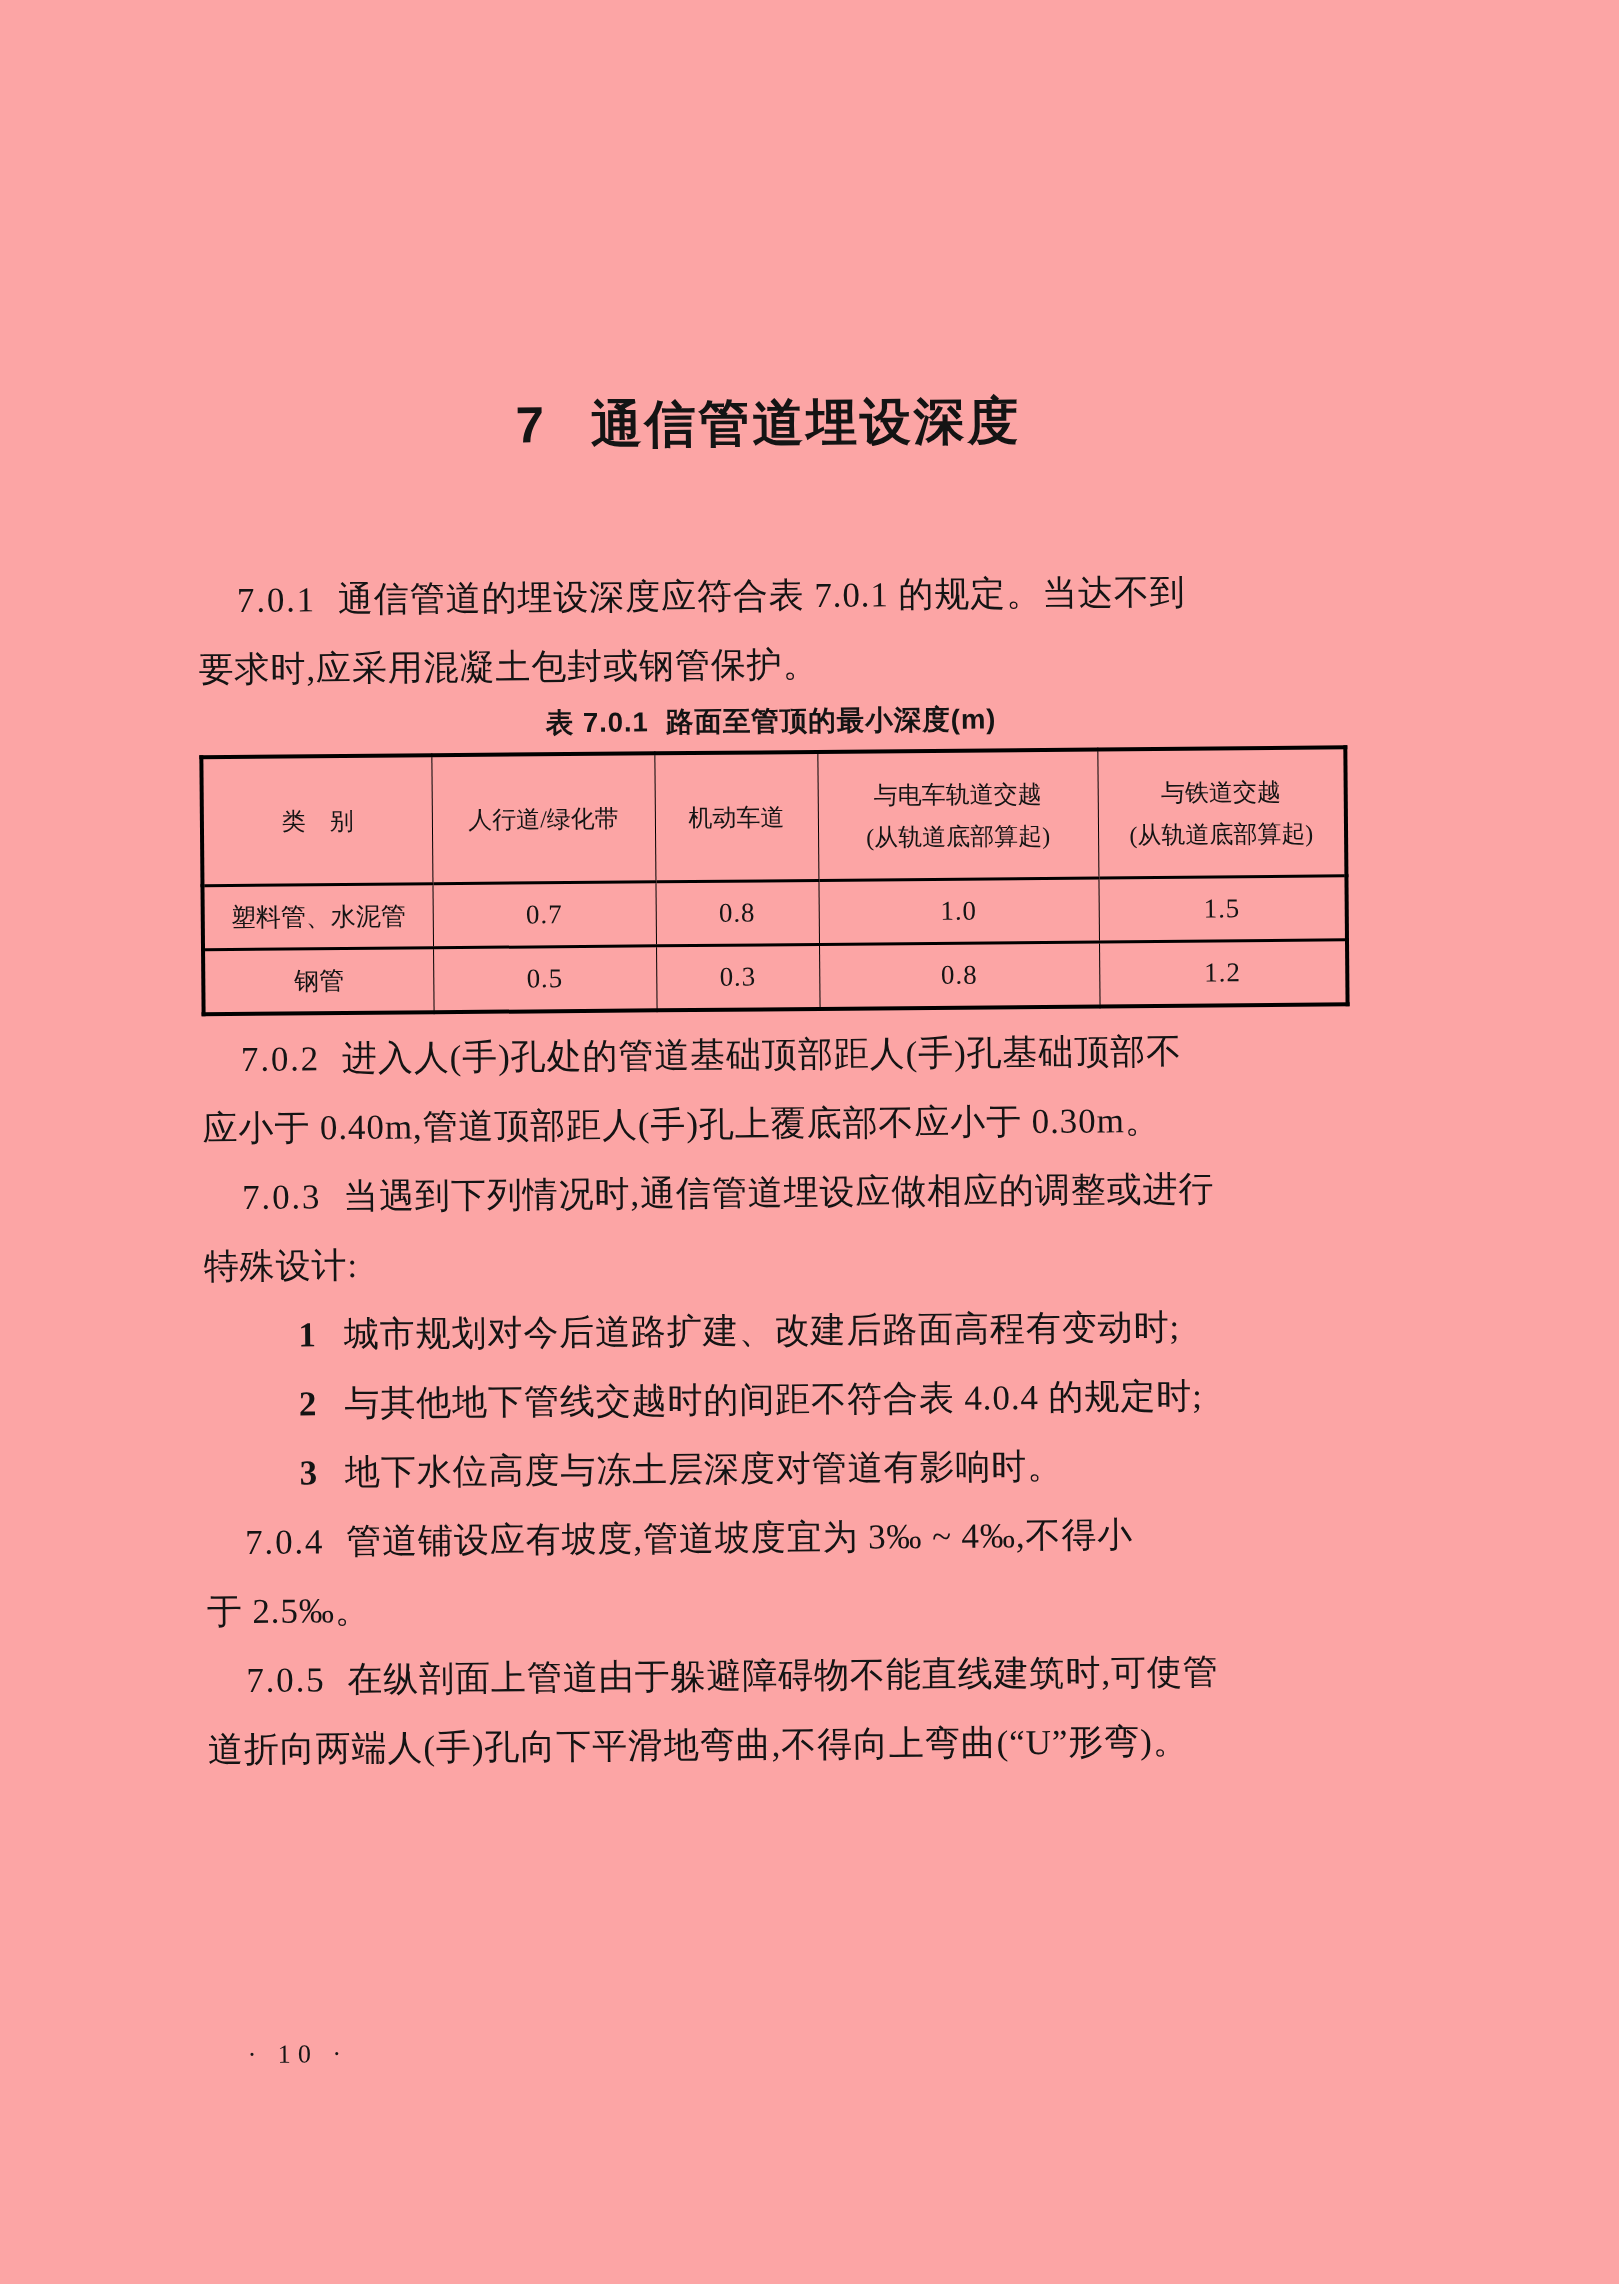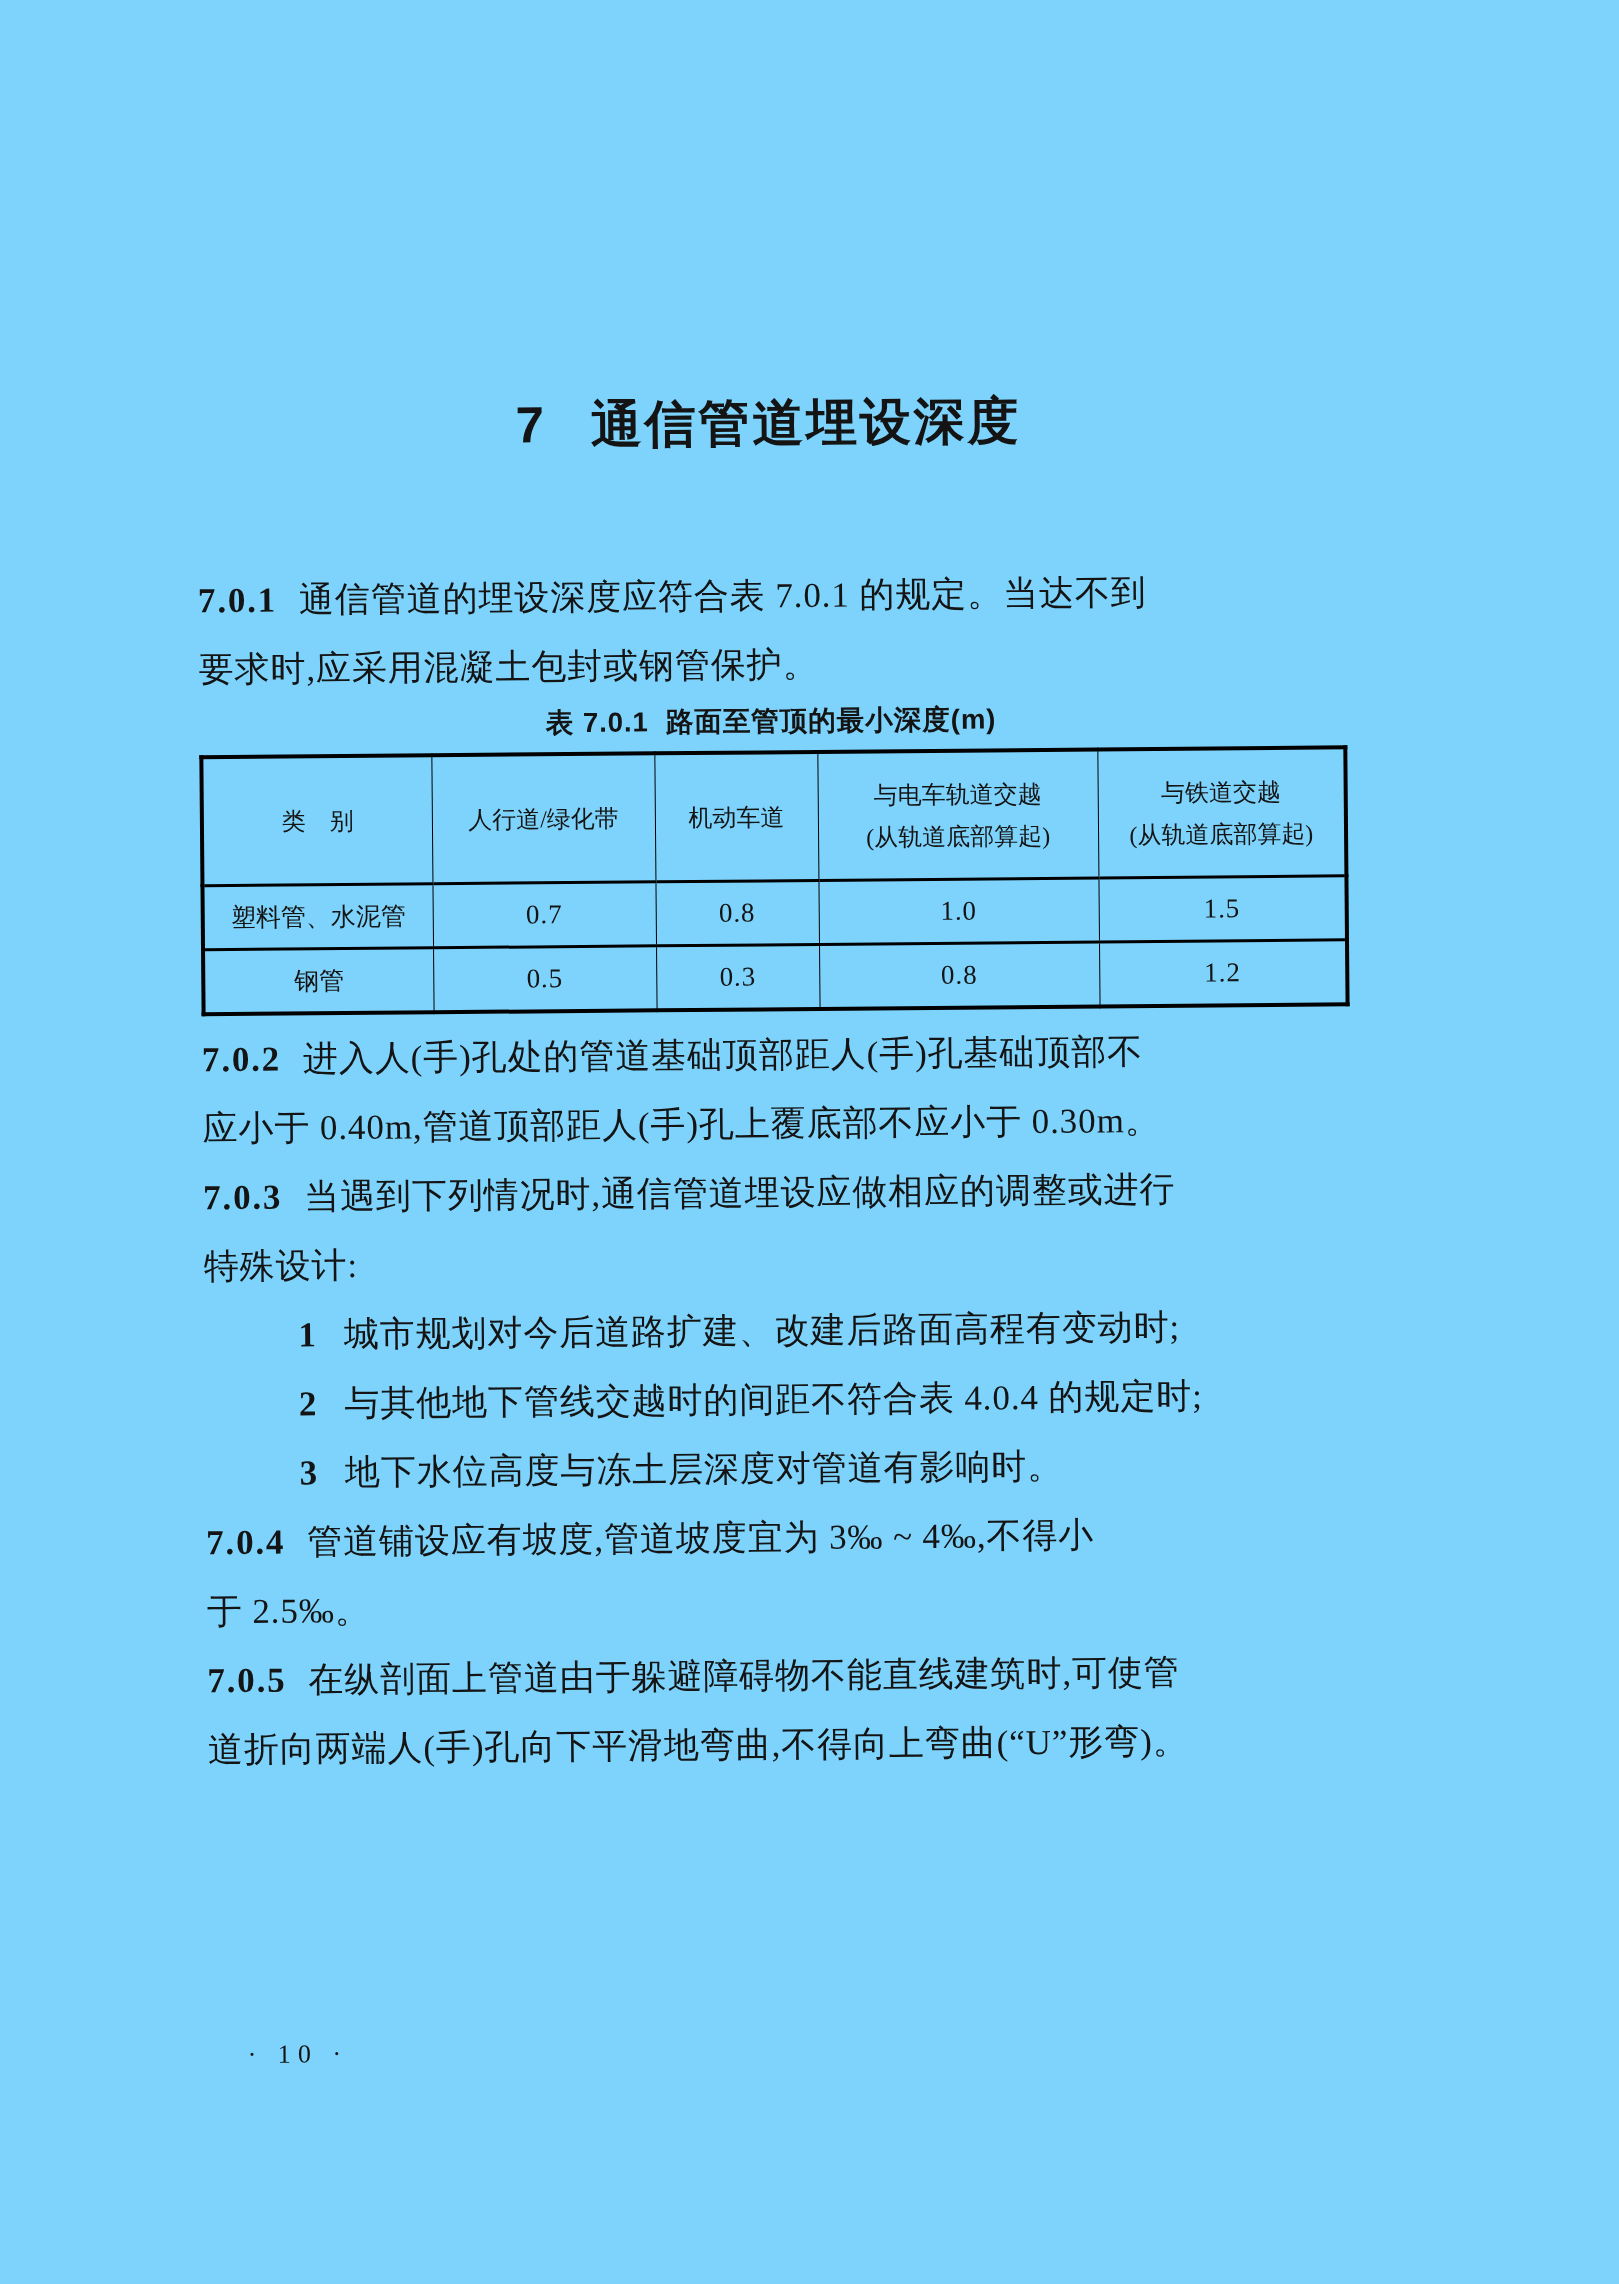--- a/index.html
+++ b/index.html
@@ -1,19 +1,19 @@
 <!DOCTYPE html>
 <html style="font-size:7.4px"><head>
 <meta charset="utf-8">
 <style>
   html,body{margin:0;padding:0;background:#e8e8e8;}
   .page{
     position:relative;
     width:1619px;height:2284px;
-    background:#7dd3fc;
+    background:#fca5a5;
     color:#141414;
     font-family:"Liberation Serif", serif;
     overflow:hidden;
   }
   .content{
     padding:0 273px 0 202px;
     transform:rotate(-0.5deg);
     transform-origin:50% 40%;
   }
   
@@ -31,23 +31,24 @@
   .para{margin:0;}
   .mt-first{margin-top:101px;}
   .mt-after-table{margin-top:8.3px;}
   .line{
     font-size:35px;
     height:69px;line-height:69px;
     white-space:nowrap;
     letter-spacing:0.9px;
   }
   .clause-num{
-    font-weight:bold;
+    font-weight:normal;
     letter-spacing:1.8px;
     margin-right:22px;
+    margin-left:39px;
   }
   .item{padding-left:94px;}
   .item-num{
     font-weight:bold;
     margin-right:27px;
   }
   
   .table-caption{
     height:44px;line-height:44px;
     text-align:center;

